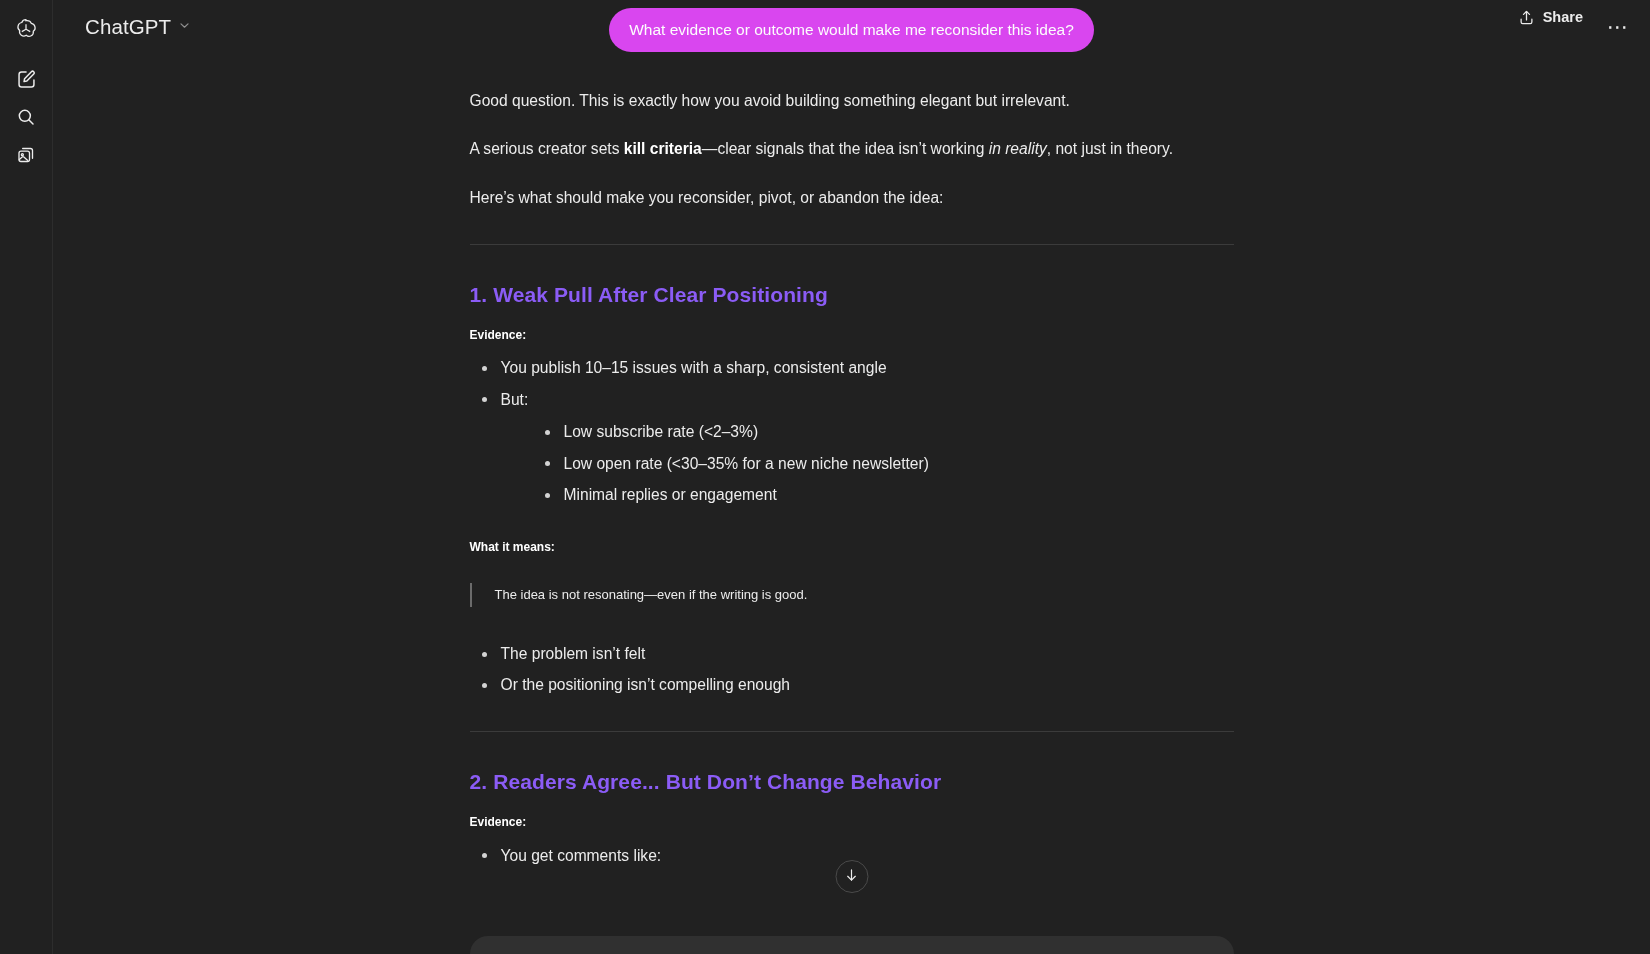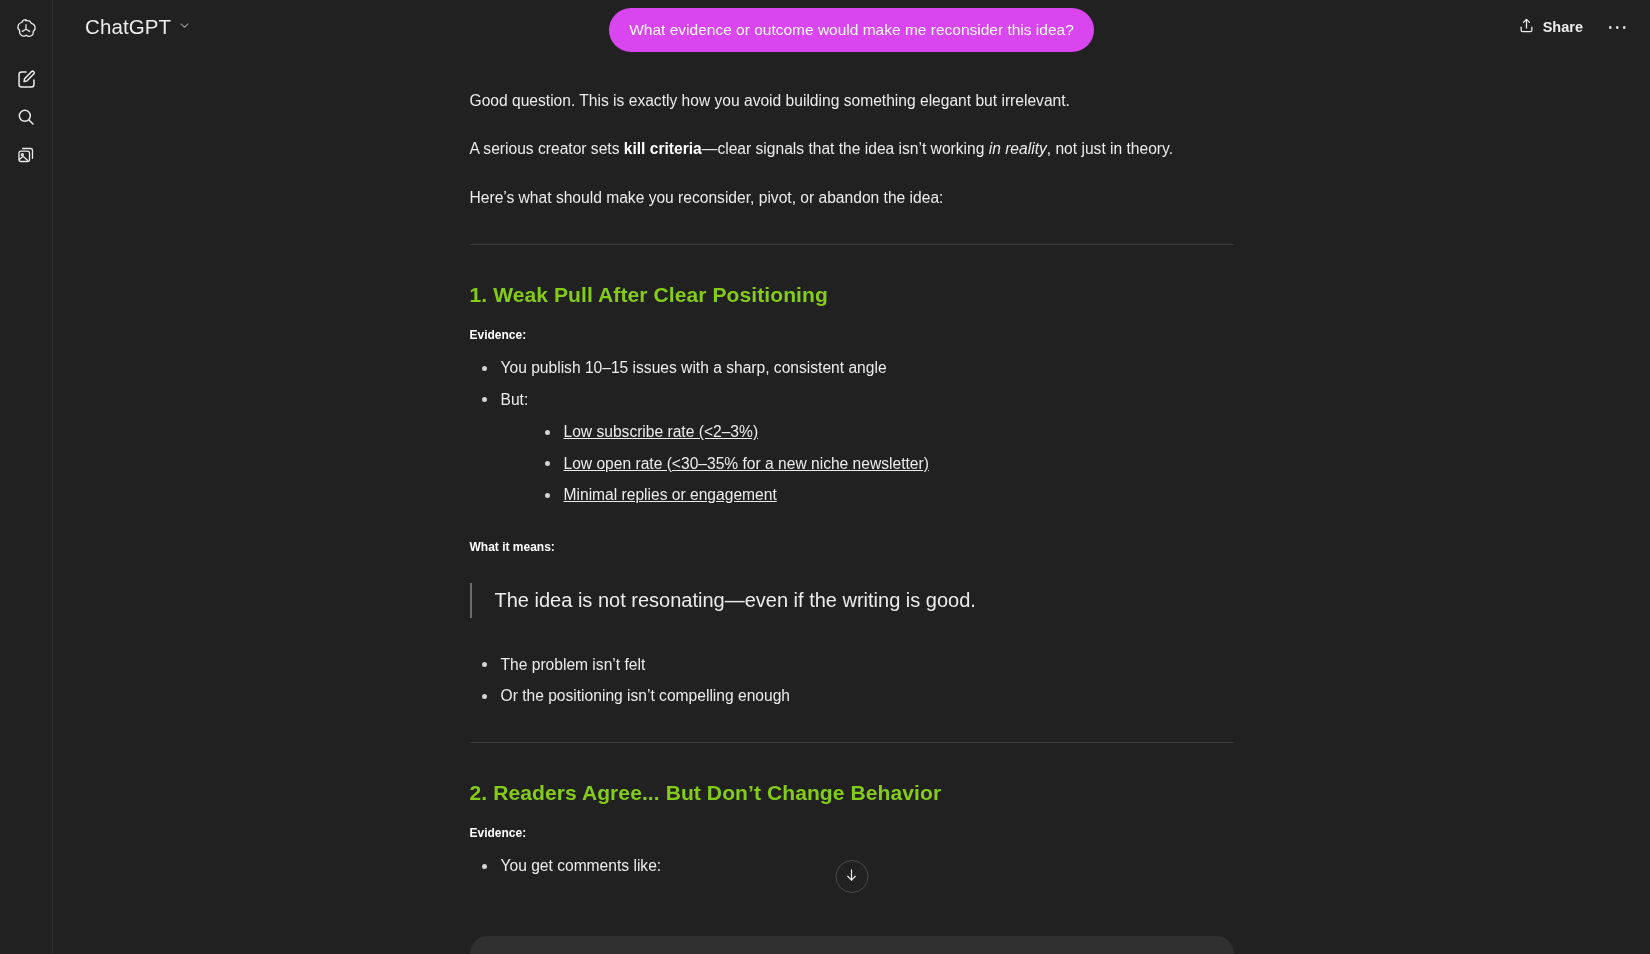--- a/index.html
+++ b/index.html
@@ -85,21 +85,20 @@
     color: #ececec;
     letter-spacing: .1px;
     font-weight: 400;
   }
   .chev { opacity: .75; display:block; }
 
   .topbar-spacer { flex: 1 1 auto; }
 
   .share-btn {
     display: inline-flex;
-    align-items: center;
     gap: 8px;
     height: 36px;
     padding: 0 11px;
     border-radius: 9px;
     cursor: pointer;
     color: #ececec;
     font-size: 14.5px;
     font-weight: 600;
     user-select: none;
     background: transparent;
@@ -171,21 +170,21 @@
 
   hr.rule {
     border: none;
     border-top: 1px solid #3b3b3b;
     margin: 34px 0 36px 0;
   }
 
   h2.sec-title {
     font-size: 21px;
     font-weight: 700;
-    color: #84cc16;
+    color: #8b5cf6;
     letter-spacing: .1px;
     margin: 0 0 18px 0;
     line-height: 1.3;
   }
 
   p.lead-bold {
     font-size: 12px;
     font-weight: 700;
     color: #fff;
     margin: 0 0 11px 0;
@@ -212,27 +211,27 @@
     width: 5px;
     height: 5px;
     border-radius: 50%;
     background: #d3d3d3;
   }
   ul.bul ul.bul {
     margin-top: 9px;
     margin-bottom: 2px;
     padding-left: 32px;
   }
-  ul.bul ul.bul > li { margin-bottom: 8px; text-decoration: underline; }
+  ul.bul ul.bul > li { margin-bottom: 8px; }
 
   blockquote.bq {
     border-left: 2.5px solid #6b6b6b;
     margin: 0 0 21px 0;
     padding: 2px 0 2px 23px;
-    font-size: 20px;
+    font-size: 13px;
     line-height: 1.55;
     color: #ececec;
   }
 
   .spacer-sm { height: 14px; }
   .spacer-md { height: 20px; }
 
   
   .scroll-down-btn {
     position: absolute;

